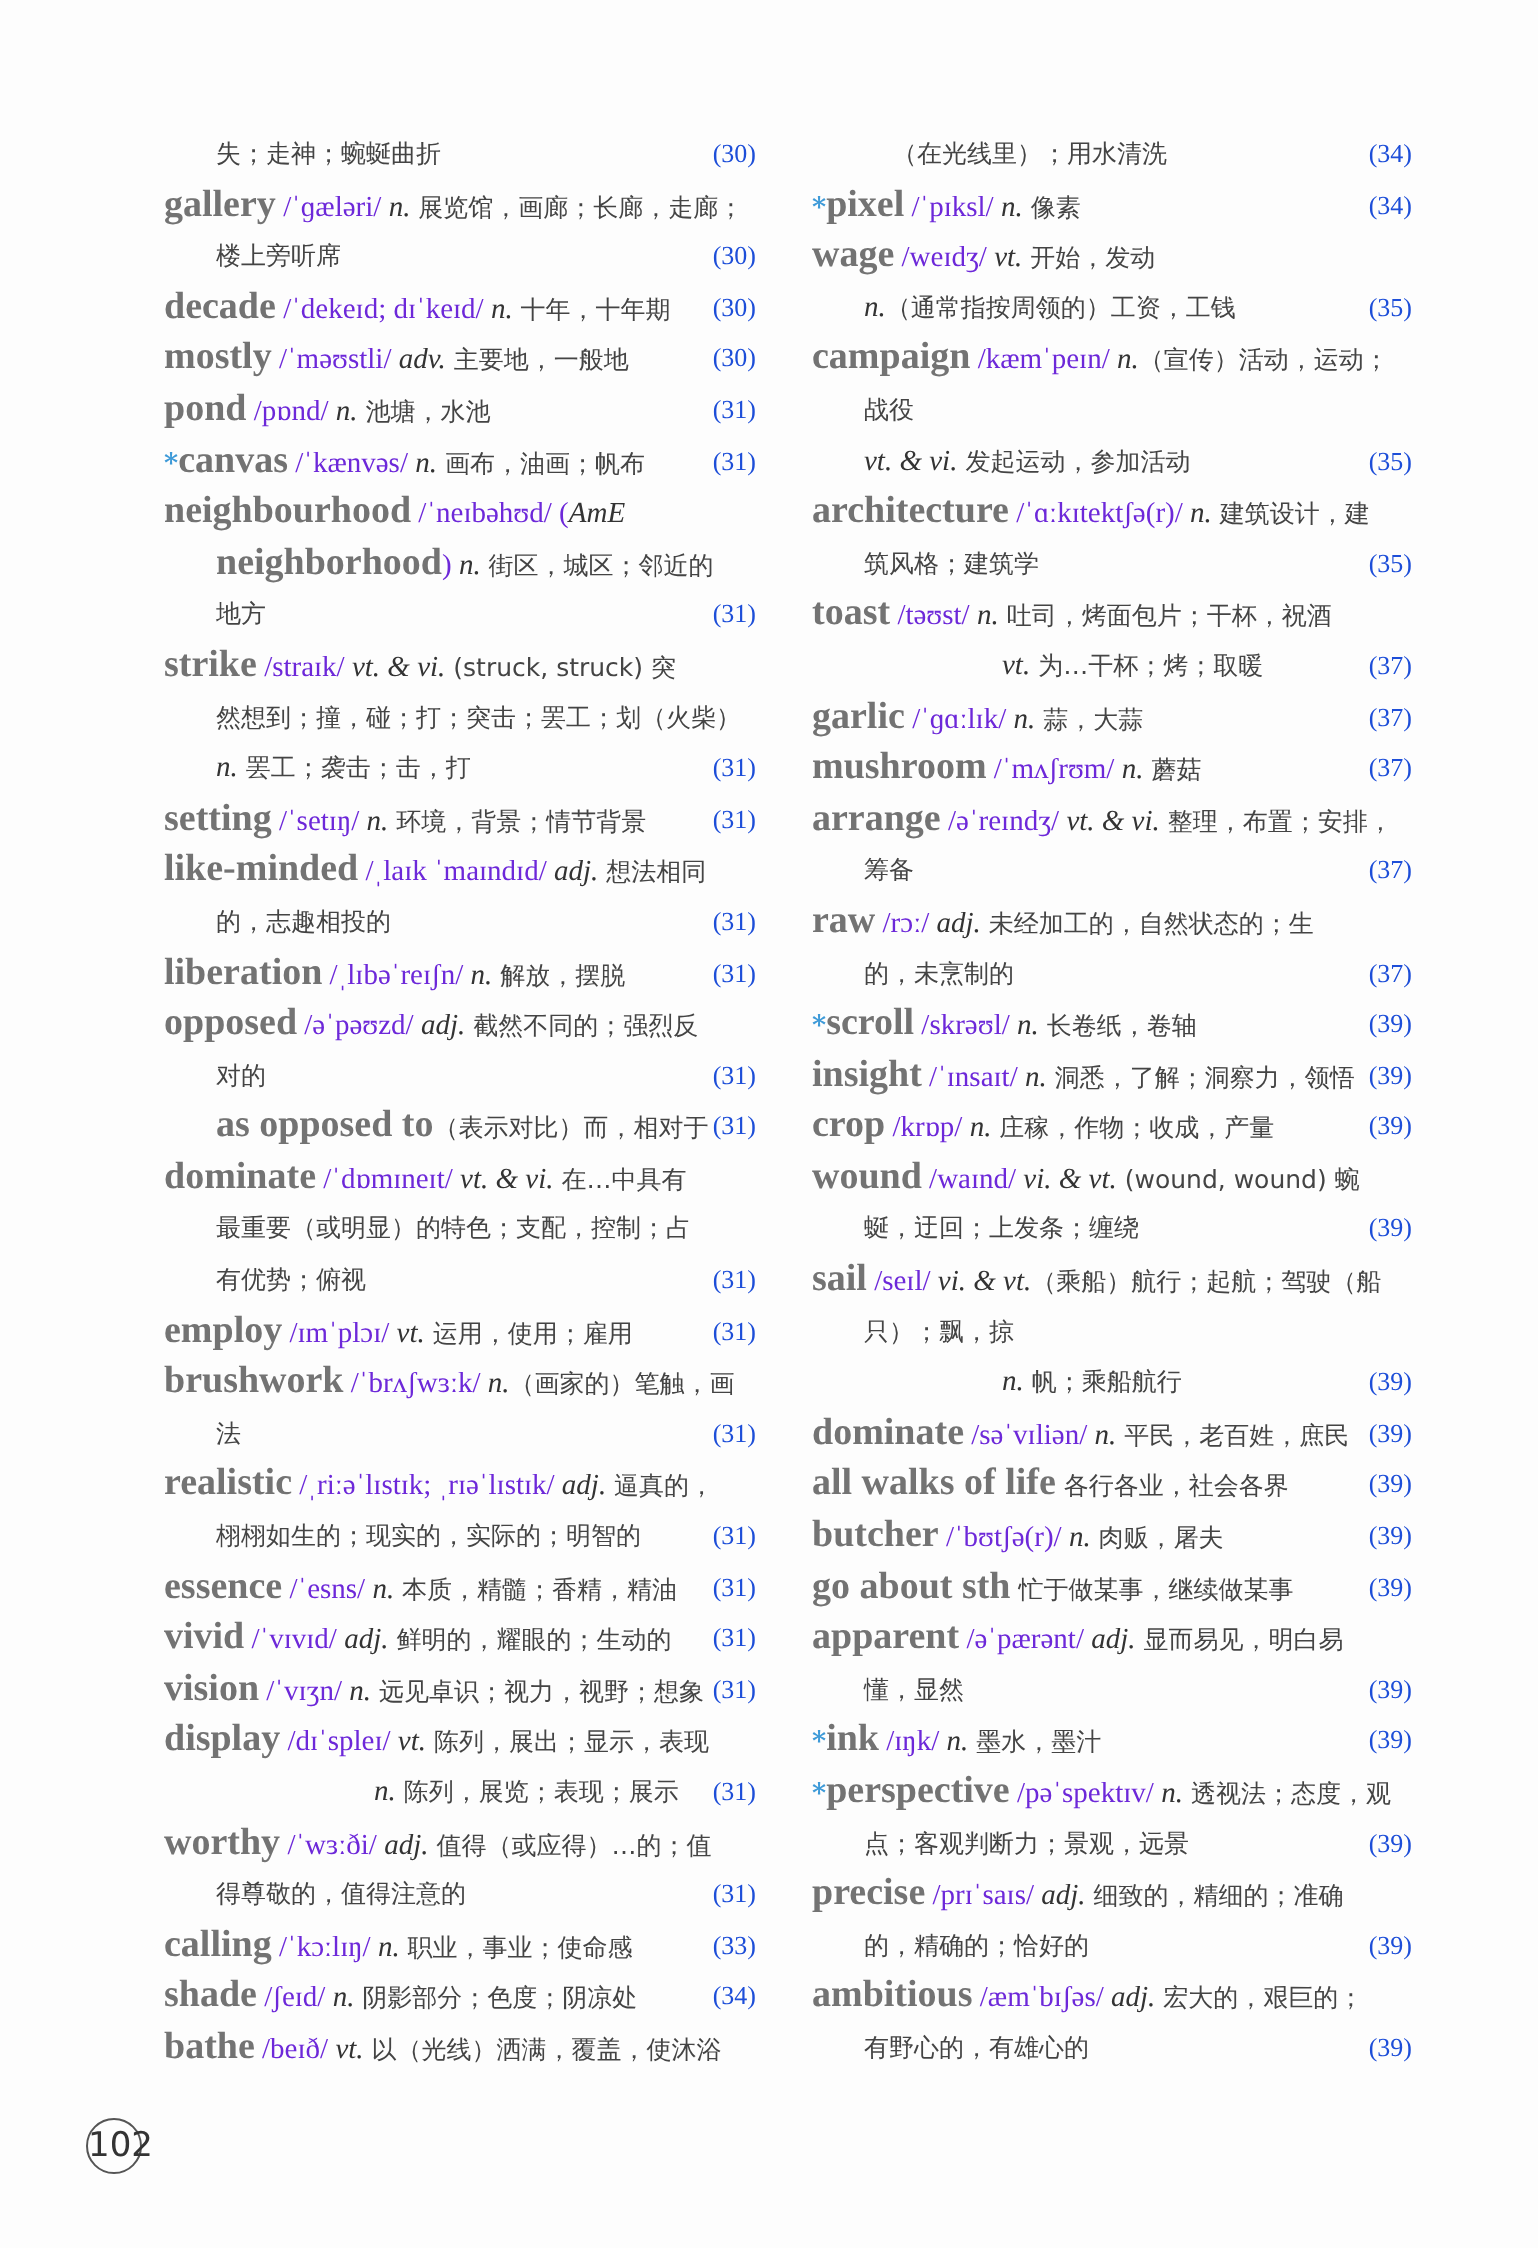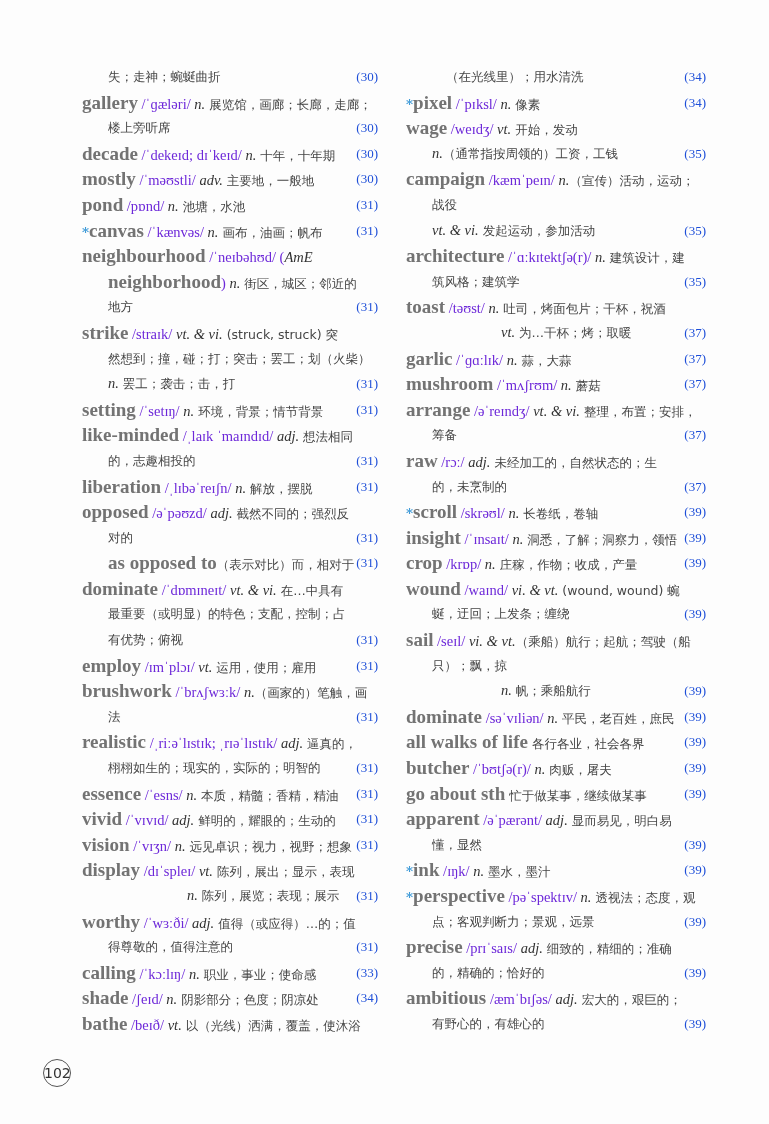--- a/index.html
+++ b/index.html
@@ -20,21 +20,21 @@
   .pos { font-style:italic; font-family:"Liberation Serif", serif; font-size:14.5px; }
   .def { font-family:"DejaVu Sans", sans-serif; font-size:12.5px; color:#444; }
   .pg { position:absolute; right:0; top:0; font-family:Liberation Serif, serif; font-size:13px; color:#1d4ed8; }
   .star { color:#3d9ad8; font-weight:bold; }
   .ind1 { padding-left:26px; }
   .ind2 { padding-left:40px; }
   .ind3 { padding-left:105px; }
   .ind4 { padding-left:95px; }
   .pagenum {
     position:absolute; left:43px; top:1059px; width:26px; height:26px; border:1.5px solid #555;
-    border-radius:50%; text-align:center; line-height:26px; font-family:"DejaVu Sans", sans-serif; font-size:14px; color:#333;
+    border-radius:50%; text-align:center; line-height:26px; font-family:"DejaVu Sans", sans-serif; font-size:17px; color:#333;
   }
 </style>
 </head>
 <body>
 
 <div class="col left" id="leftcol">
     <div class="line ind1"><span class="def">失；走神；蜿蜒曲折</span><span class="pg">(30)</span></div>
     <div class="line"><span class="hw">gallery</span><span class="ph"> /ˈɡæləri/ </span><span class="pos">n.</span><span class="def"> 展览馆，画廊；长廊，走廊；</span></div>
     <div class="line ind1"><span class="def">楼上旁听席</span><span class="pg">(30)</span></div>
     <div class="line"><span class="hw">decade</span><span class="ph"> /ˈdekeɪd; dɪˈkeɪd/ </span><span class="pos">n.</span><span class="def"> 十年，十年期</span><span class="pg">(30)</span></div>

